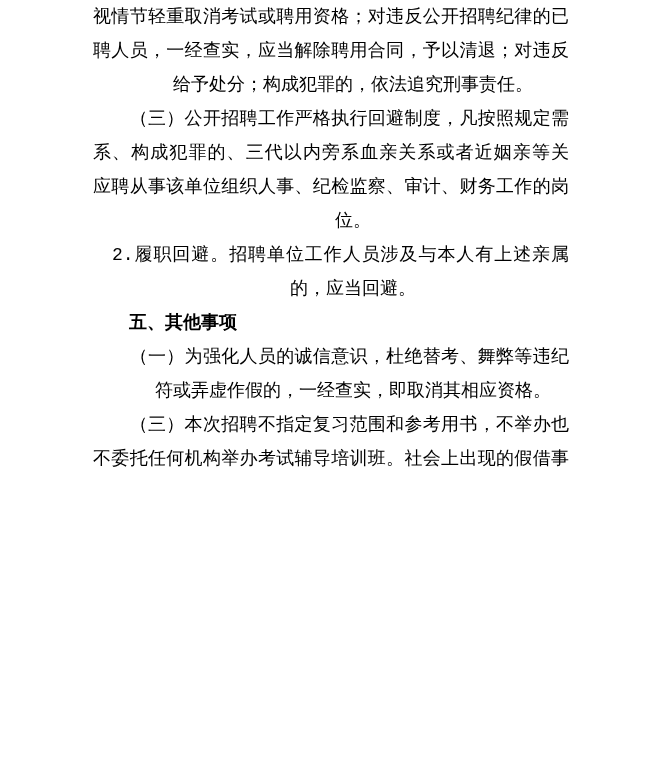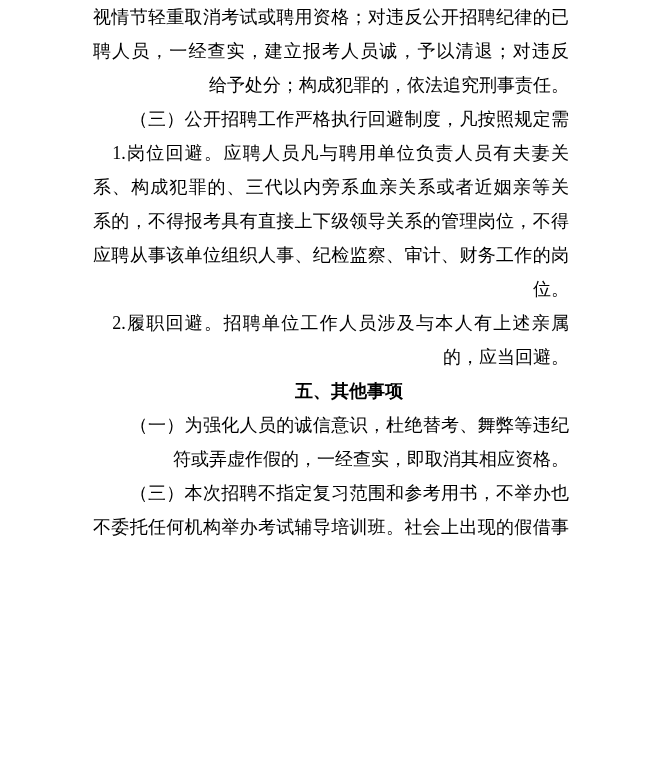--- a/index.html
+++ b/index.html
@@ -6,21 +6,21 @@
     margin: 0;
     padding: 0;
     background: #ffffff;
   }
   .page {
     position: relative;
     width: 661px;
     height: 777px;
     background: #ffffff;
     overflow: hidden;
-    font-family: Liberation Serif, serif;
+    font-family: Liberation Mono, monospace;
   }
   .text-block {
     position: absolute;
     left: 93px;
     top: 0;
     width: 476px;
     color: #000000;
     font-size: 18px;
     line-height: 34px;
   }
@@ -29,42 +29,40 @@
     overflow: visible;
   }
   
   .line.justify {
     text-align: justify;
     text-align-last: justify;
     text-justify: inter-character;
   }
   
   .line.end {
-    text-align: right;
+    text-align: center;
     white-space: nowrap;
     margin-left: 44px;
   }
   .line.heading {
     font-weight: bold;
-    text-align: center;
+    text-align: left;
     white-space: nowrap;
   }
 </style>
 </head>
 <body>
 
 <div class="page">
   <div class="text-block">
       <div class="line justify">视情节轻重取消考试或聘用资格；对违反公开招聘纪律的已</div>
-      <div class="line justify">聘人员，一经查实，建立报考人员诚，予以清退；对违反</div>
+      <div class="line justify">聘人员，一经查实，应当解除聘用合同，予以清退；对违反</div>
       <div class="line end">给予处分；构成犯罪的，依法追究刑事责任。</div>
       <div class="line justify">　　（三）公开招聘工作严格执行回避制度，凡按照规定需</div>
-      <div class="line justify">　1.岗位回避。应聘人员凡与聘用单位负责人员有夫妻关</div>
       <div class="line justify">系、构成犯罪的、三代以内旁系血亲关系或者近姻亲等关</div>
-      <div class="line justify">系的，不得报考具有直接上下级领导关系的管理岗位，不得</div>
       <div class="line justify">应聘从事该单位组织人事、纪检监察、审计、财务工作的岗</div>
       <div class="line end">位。</div>
       <div class="line justify">　2.履职回避。招聘单位工作人员涉及与本人有上述亲属</div>
       <div class="line end">的，应当回避。</div>
       <div class="line heading">　　五、其他事项</div>
       <div class="line justify">　　（一）为强化人员的诚信意识，杜绝替考、舞弊等违纪</div>
       <div class="line end">符或弄虚作假的，一经查实，即取消其相应资格。</div>
       <div class="line justify">　　（三）本次招聘不指定复习范围和参考用书，不举办也</div>
       <div class="line justify">不委托任何机构举办考试辅导培训班。社会上出现的假借事</div>
     </div>

